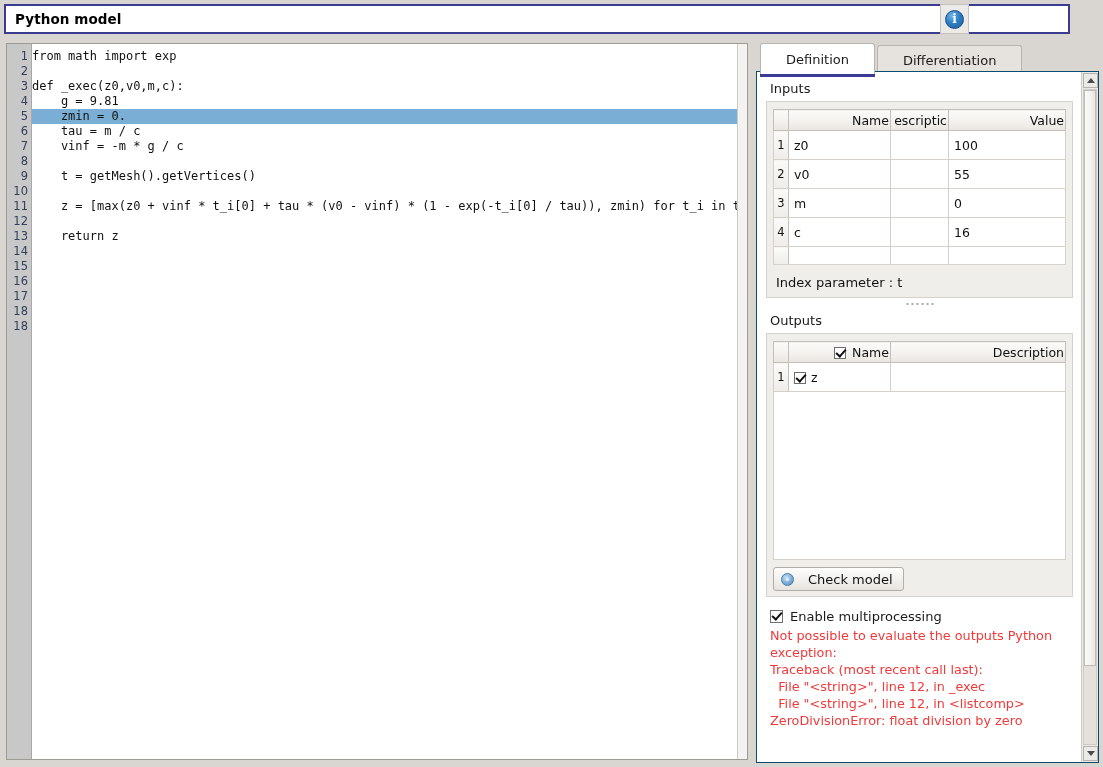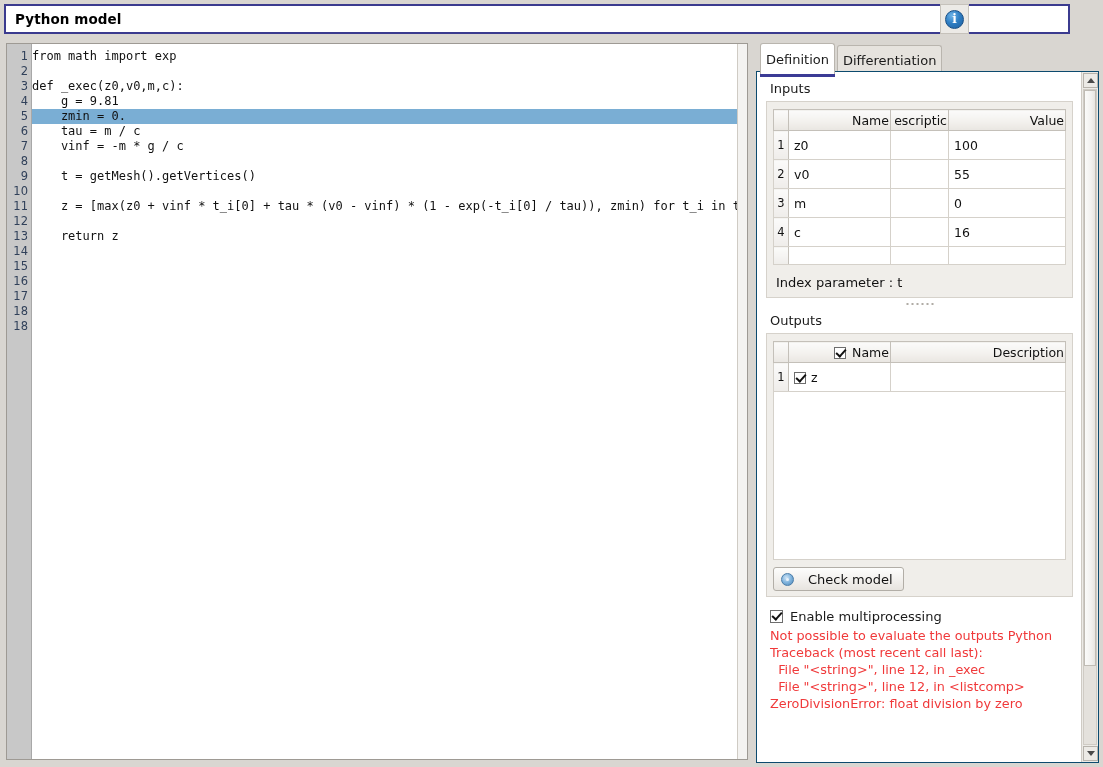--- a/index.html
+++ b/index.html
@@ -118,21 +118,21 @@
   }
   .tabbar {
     position: relative;
     height: 33px;
     display: flex;
     align-items: flex-end;
     padding-left: 4px;
   }
   .tab {
     height: 29px;
-    padding: 0 5px;
+    padding: 0 25px;
     display: flex; align-items: center;
     font-size: 13px;
     border: 1px solid #b9b5ae;
     border-bottom: none;
     border-radius: 3px 3px 0 0;
     background: #e6e3de;
     color: #1a1a1a;
     cursor: pointer;
     margin-right: 2px;
   }
@@ -510,21 +510,21 @@
               <span>Check model</span>
             </span>
           </div>
         </div>
 
         <div class="mp-row">
           <span class="cb checked"></span>
           <span>Enable multiprocessing</span>
         </div>
 
-        <div class="error" id="error-block" style="color: rgb(240, 57, 58);"><div>Not possible to evaluate the outputs Python</div><div>Traceback (most recent call last):</div><div>  File "&lt;string&gt;", line 12, in _exec</div><div>  File "&lt;string&gt;", line 12, in &lt;listcomp&gt;</div><div>ZeroDivisionError: float division by zero</div></div>
+        <div class="error" id="error-block" style="color: rgb(240, 57, 58);"><div>Not possible to evaluate the outputs Python</div><div>exception:</div><div>Traceback (most recent call last):</div><div>  File "&lt;string&gt;", line 12, in _exec</div><div>  File "&lt;string&gt;", line 12, in &lt;listcomp&gt;</div><div>ZeroDivisionError: float division by zero</div></div>
 
       </div>
 
       <div class="panel-scroll">
         <div class="sb-btn up">
           <span class="arr up"></span>
         </div>
         <div class="sb-track">
           <div class="sb-thumb"></div>
         </div>

